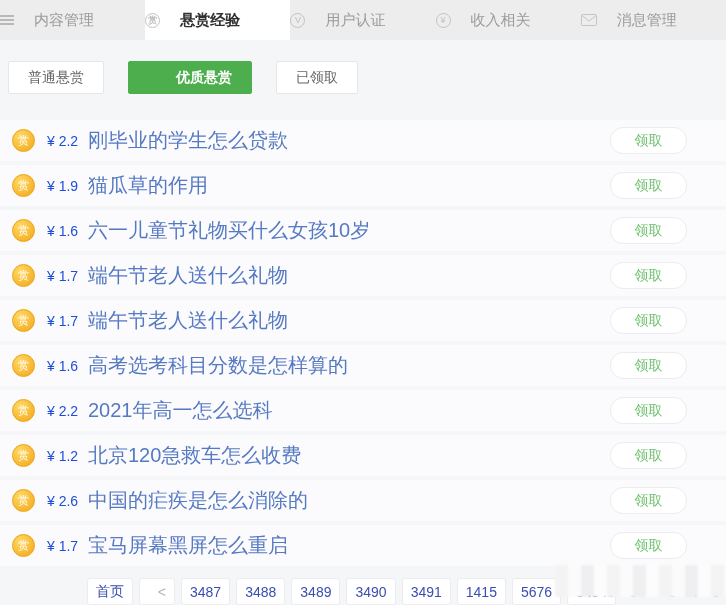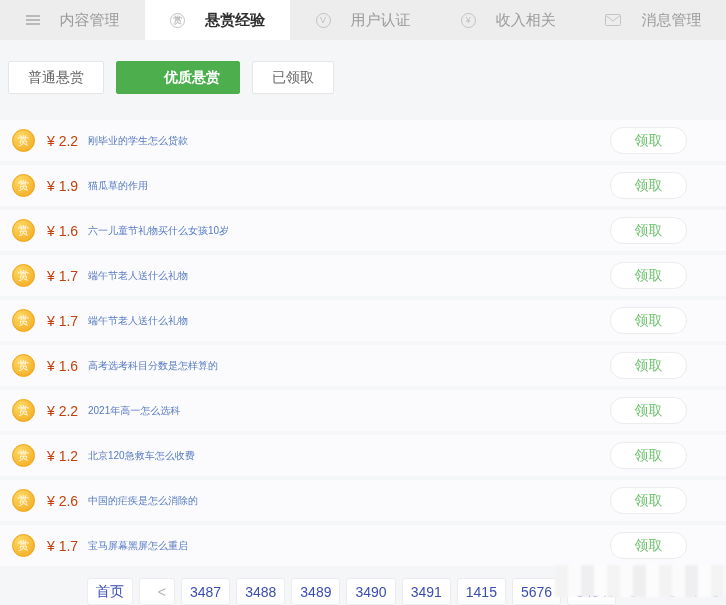--- a/index.html
+++ b/index.html
@@ -2,45 +2,45 @@
 <html><head>
 <meta charset="utf-8">
 <style>
   * { margin:0; padding:0; box-sizing:border-box; }
   html,body { background:#fff; }
   body { font-family:"Liberation Sans","DejaVu Sans",sans-serif; }
   .app { position:relative; width:726px; height:605px; background:#f5f6f8; overflow:hidden; }
 
   
   .tabbar { display:flex; height:40px; background:#ededee; }
-  .tab { flex:1; display:flex; align-items:center; justify-content:center; gap:20px;
+  .tab { flex:1; display:flex; align-items:center; gap:20px;
          font-size:15px; color:#9b9b9b; cursor:pointer; }
   .tab.active { background:#fff; color:#2f2f2f; font-weight:700; }
   .icon-list { width:14px; height:10px; border-top:2px solid #b9b9b9; border-bottom:2px solid #b9b9b9;
                background:linear-gradient(#b9b9b9,#b9b9b9) center/100% 2px no-repeat; }
   .circ { width:15px; height:15px; border:1px solid #c2c2c2; border-radius:50%;
           color:#c0c0c0; font-size:9px; line-height:13px; text-align:center; flex:0 0 auto; }
   .icon-mail svg { display:block; }
 
   
-  .filterbar { display:flex; gap:12px; margin:21px 0 0 8px; }
+  .filterbar { display:flex; gap:24px; margin:21px 0 0 8px; }
   .filter { height:33px; padding:0 19px; background:#fff; border:1px solid #e6e6e8;
             border-radius:2px; font-size:14px; color:#666; font-family:inherit; cursor:pointer; }
   .filter.active { background:#4cae4c; border-color:#4cae4c; color:#fff; font-weight:700;padding-left:47px; }
 
   
   .list { margin-top:26px; }
   .row { display:flex; align-items:center; height:41px; margin-bottom:4px;
          padding:0 12px; background:#fbfbfd; }
   .coin { width:23px; height:23px; border-radius:50%; flex:0 0 auto;
           background:radial-gradient(circle at 35% 30%, #ffd966, #f6b42d 72%);
           border:1px solid #eda411; color:#fff; font-size:11px; line-height:21px;
           text-align:center; margin-right:12px; }
-  .price { width:41px; font-size:14px; color:#c2410c; flex:0 0 auto; }
-  .title { font-size:10px; color:#567ac2; text-decoration:none; cursor:pointer; }
+  .price { width:41px; font-size:14px; color:#1d4ed8; flex:0 0 auto; }
+  .title { font-size:20px; color:#567ac2; text-decoration:none; cursor:pointer; }
   .claim { margin-left:auto; margin-right:27px; width:77px; height:27px; background:#fff;
            border:1px solid #ececee; border-radius:13px; color:#70c170; font-size:14px;
            font-family:inherit; cursor:pointer; }
 
   
   .pagination { position:relative; display:flex; gap:6px; margin:12px 0 0 87px; height:27px; }
   .pg { min-width:46px; height:27px; padding:0 8px; background:#fff; border:1px solid #ececf0;
         border-radius:3px; font-size:14px; color:#3a4db0; font-family:inherit; cursor:pointer;text-align:right; }
   .pg.prev { min-width:36px; color:#b3b3b3; }
   .pg-faint { position:absolute; left:520px; top:6px; font-size:14px; z-index:1;

